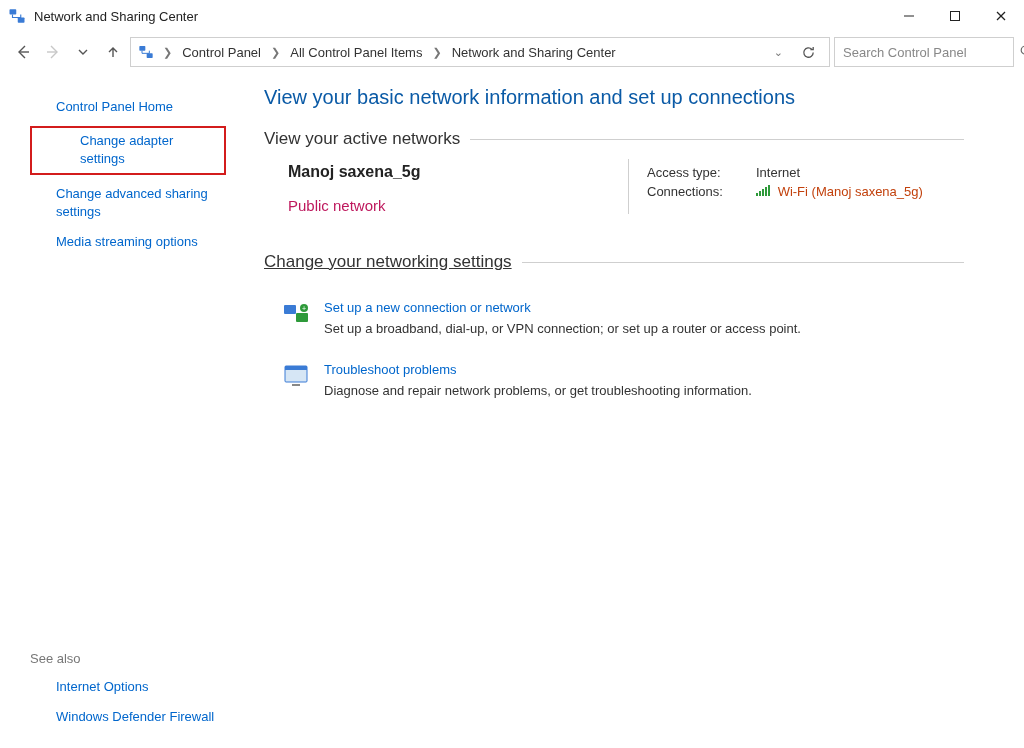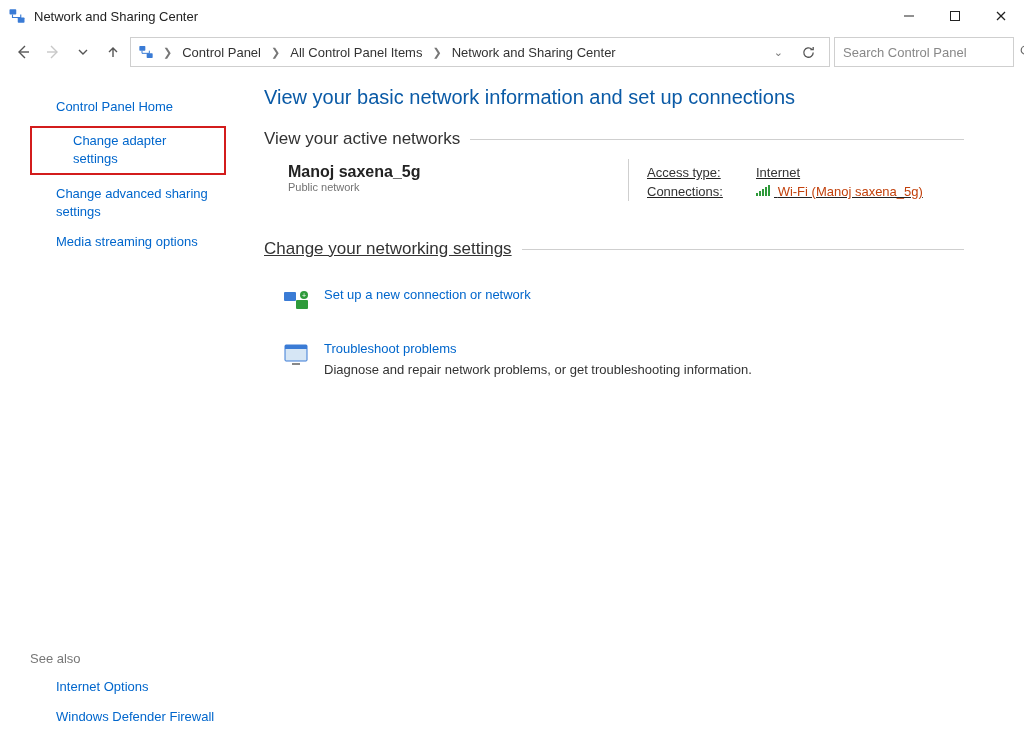--- a/index.html
+++ b/index.html
@@ -90,21 +90,21 @@
     color:#0066cc;
     text-decoration:none;
     font-size:13px;
     padding: 6px 0;
     display:block;
     line-height:1.4;
     margin-left:26px;
   }
   .sidebar .highlight-box {
     border: 2px solid #d31c1c;
-    padding: 4px 15px;
+    padding: 4px 22px;
     margin: 4px 0;
     width: fit-content;
   }
   .sidebar .see-also-block { margin-top:auto; }
   .sidebar .see-also-title { color:#777; font-size:13px; padding:6px 0; }
   .content {
     flex:1;
     padding: 14px 60px 0 24px;
   }
   .content h1.page-title {
@@ -122,24 +122,24 @@
     margin-bottom:14px;
   }
   .section-heading .line { flex:1; height:1px; background:#cfcfcf; }
   
   .net-card {
     display:flex;
     padding: 0 0 14px 24px;
   }
   .net-left { flex: 0 0 340px; }
   .net-name { font-weight:700; font-size:16px; }
-  .net-type { font-size:11px; color:#737373; margin-top:0; }
+  .net-type { font-size:15px; color:#be185d; margin-top:16px; }
   .net-divider { width:1px; background:#cfcfcf; margin: -4px 18px 0 0; align-self:stretch; }
   .net-right { flex:1; font-size:13px; }
-  .kv-row { display:flex; gap:14px; padding:2px 0; align-items:center;text-decoration:underline;}
+  .kv-row { display:flex; gap:14px; padding:2px 0; align-items:center;}
   .kv-label { width:95px; color:#333; }
   .kv-value { color:#333; }
   .kv-value.link { color:#c2410c; }
   .wifi-icon { display:inline-block; margin-right:4px; }
   
   .settings-list { padding: 6px 0 0 18px; }
   .settings-row { display:flex; gap:14px; padding:8px 0 18px 0; }
   .settings-row .row-icon { width:28px; height:28px; display:flex; align-items:center; justify-content:center; flex:0 0 28px;}
   .settings-row a.row-title { color:#0066cc; text-decoration:none; font-size:13px; display:block; }
   .settings-row .row-desc { color:#333; font-size:13px; margin-top:6px; }
@@ -301,20 +301,21 @@
         <div class="row-icon">
           <svg width="28" height="28" viewBox="0 0 28 28">
               <rect x="2" y="5" width="12" height="9" rx="1" fill="#3a7bd5"></rect>
               <rect x="14" y="13" width="12" height="9" rx="1" fill="#2e9a3a"></rect>
               <circle cx="22" cy="8" r="4" fill="#2e9a3a"></circle>
               <text x="22" y="11" text-anchor="middle" font-size="7" fill="#fff" font-family="Arial">+</text>
             </svg>
         </div>
         <div>
           <a href="#" class="row-title">Set up a new connection or network</a>
+          <div class="row-desc">Set up a broadband, dial-up, or VPN connection; or set up a router or access point.</div>
         </div>
       </div>
 
       <div class="settings-row">
         <div class="row-icon">
           <svg width="28" height="28" viewBox="0 0 28 28">
               <rect x="3" y="4" width="22" height="16" rx="1" fill="#d6e6f5" stroke="#3a7bd5" stroke-width="1"></rect>
               <rect x="3" y="4" width="22" height="4" fill="#3a7bd5"></rect>
               <path d="M10 23h8" stroke="#888" stroke-width="2"></path>
             </svg>

